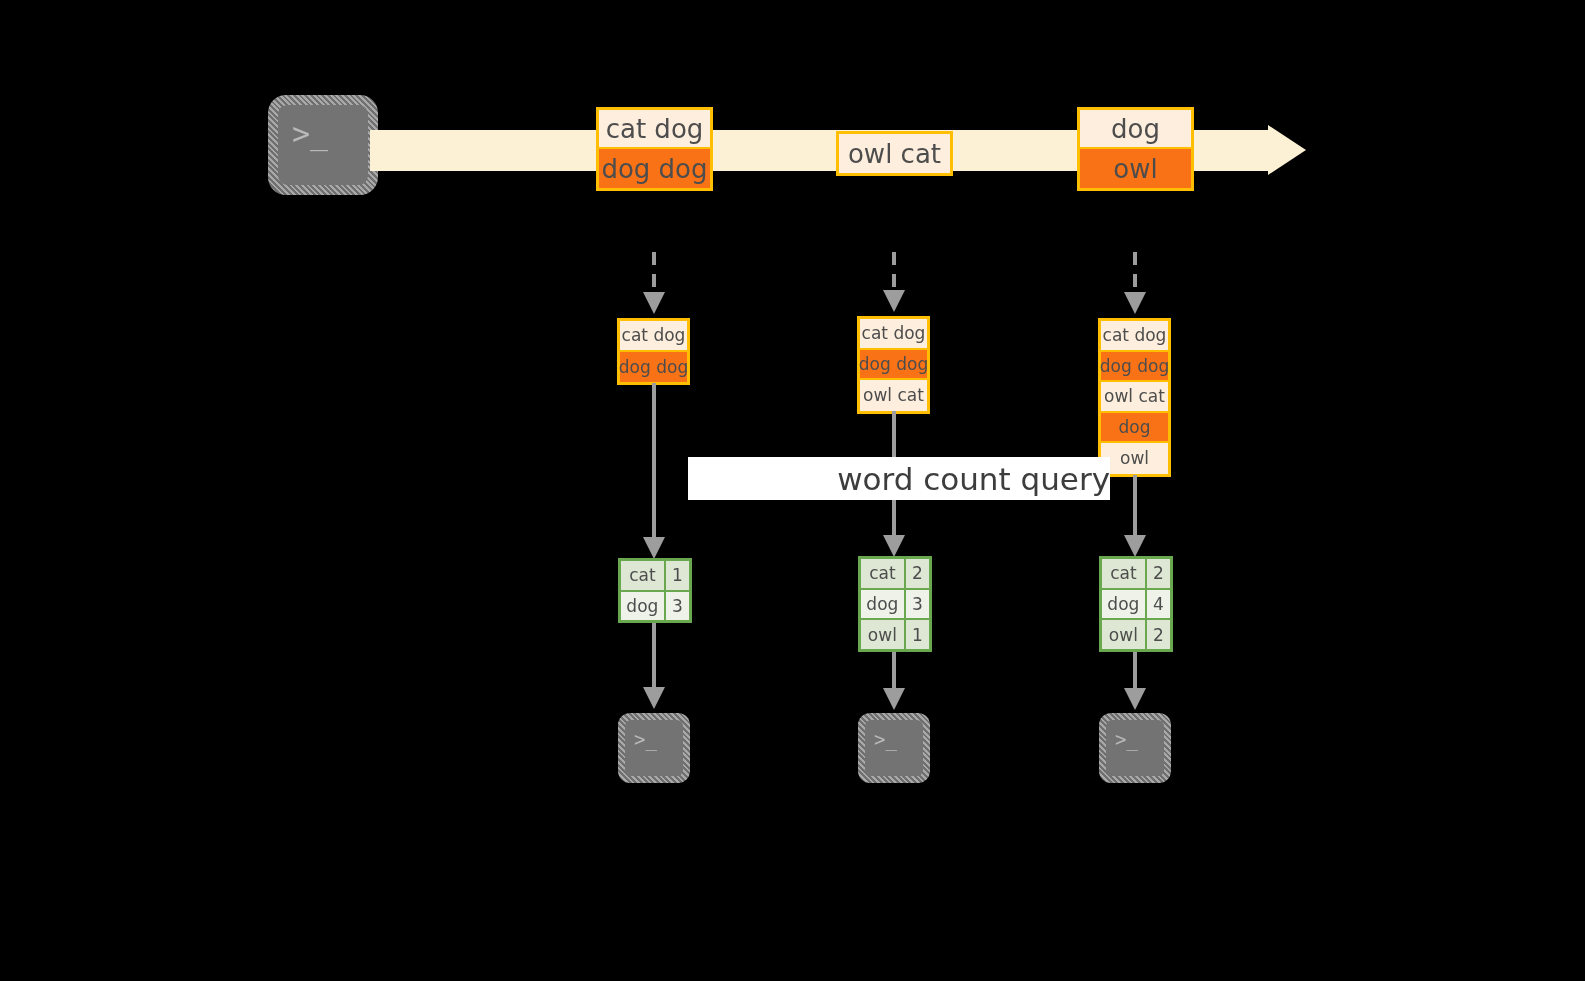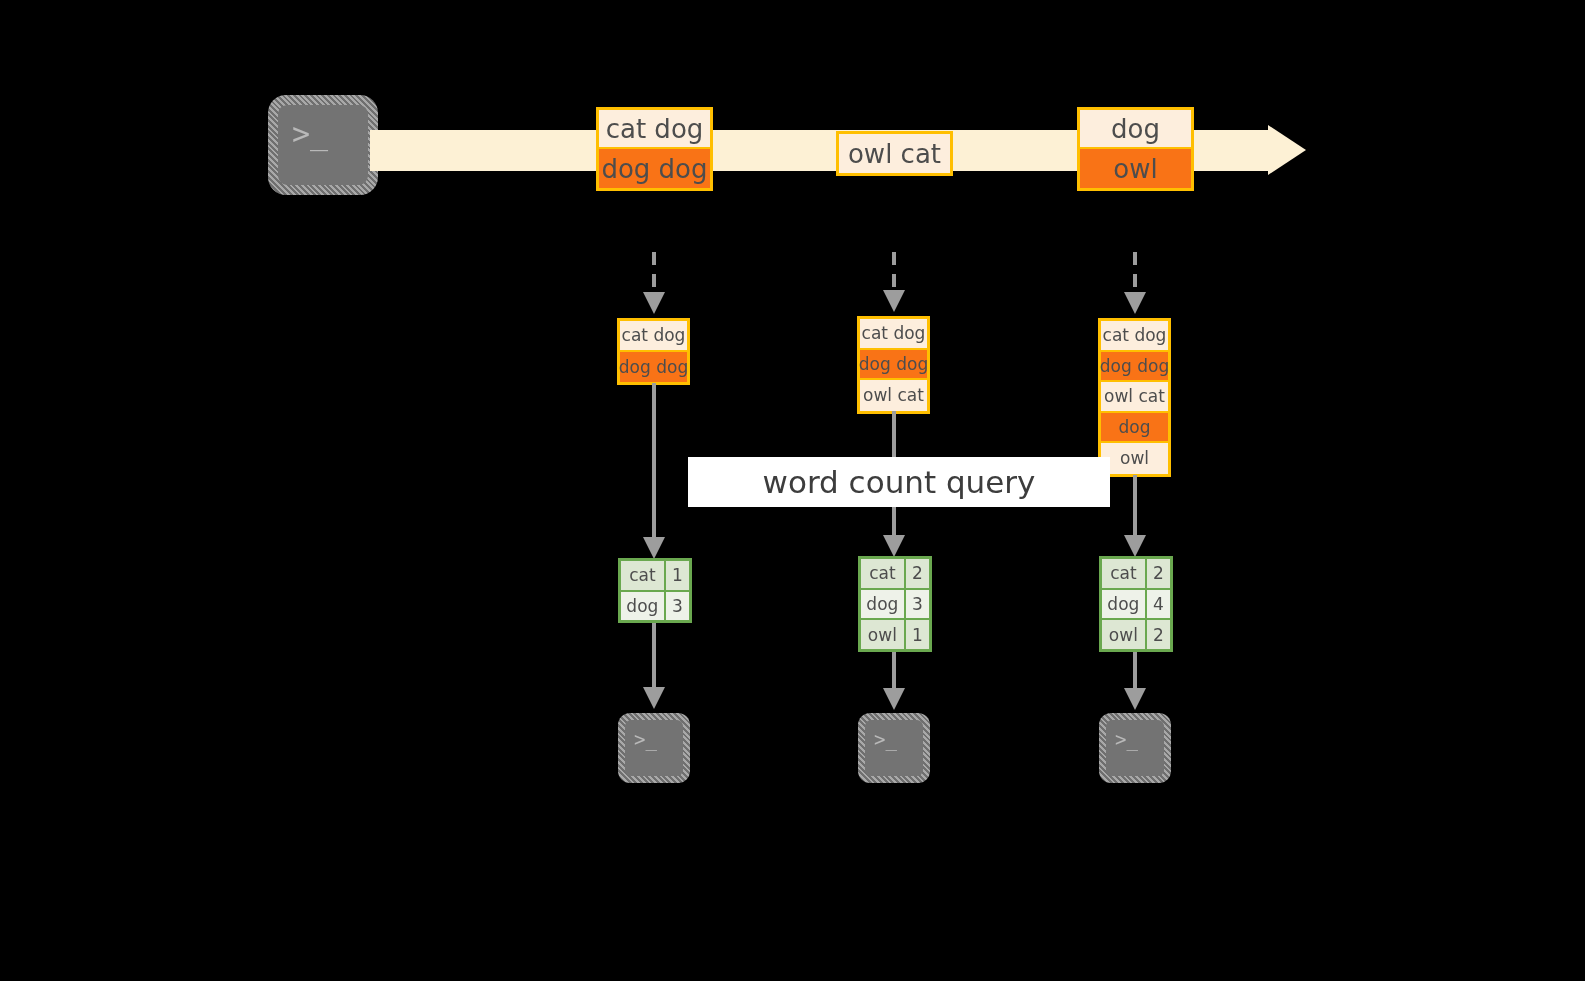--- a/index.html
+++ b/index.html
@@ -278,17 +278,17 @@
   </div>
 
   <div class="conn-line" style="left:1133px; top:652px; height:40px;"></div>
   <div class="conn-head" style="left:1124px; top:688px;"></div>
 
   <div class="terminal small" style="left:1099px; top:713px; width:72px; height:70px;">
     <div class="face"></div>
     <div class="prompt">&gt;_</div>
   </div>
 
-  <div class="query-label" style="left:688px; top:457px; width:422px; height:50px;">
+  <div class="query-label" style="left:688px; top:457px; width:422px; height:43px;justify-content:flex-end;">
     <span>word count query</span>
   </div>
 
 </div>
 
 </body></html>

